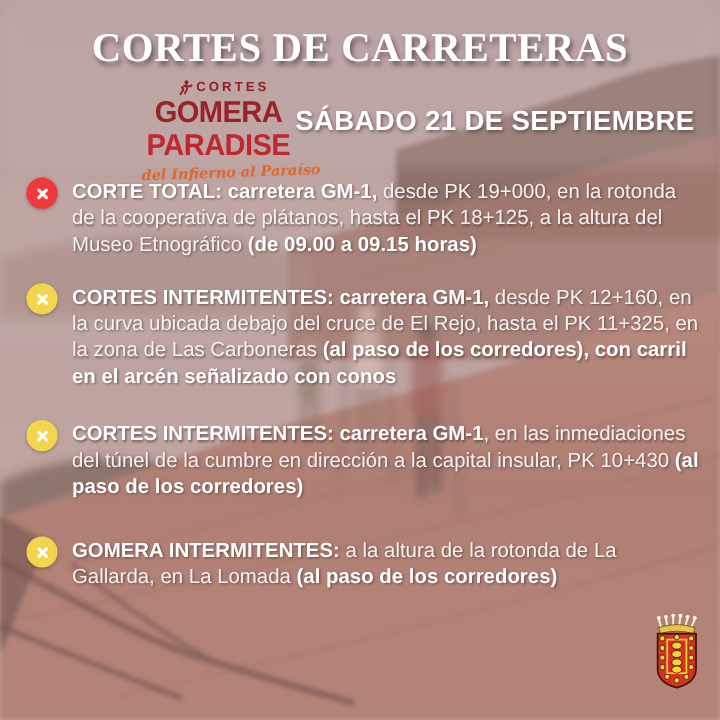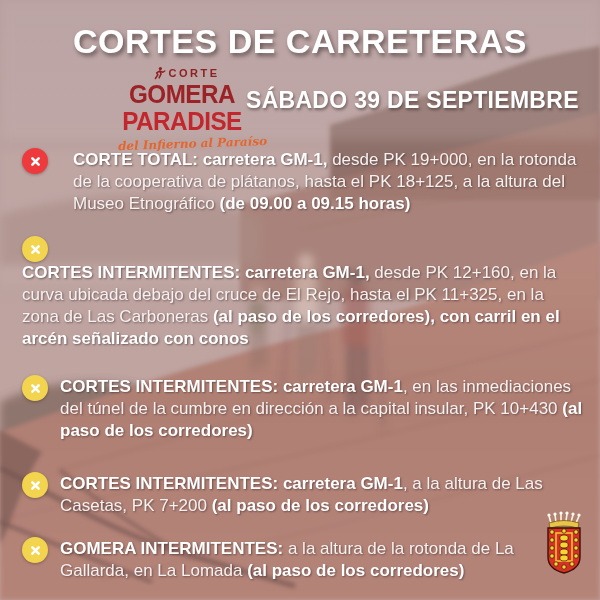--- a/index.html
+++ b/index.html
@@ -10,21 +10,21 @@
     font-family:"Liberation Sans","DejaVu Sans",sans-serif;
     color:#ffffff;
   }
   .bg{position:absolute;inset:0;width:600px;height:600px;display:block;}
   .main-title{
     position:absolute;top:22px;left:0;width:600px;
     text-align:center;
     font-size:34px;font-weight:800;letter-spacing:.5px;
     color:#ffffff;
     text-shadow:2px 3px 4px rgba(40,25,25,.55);
-    margin:0;white-space:nowrap;
+    margin:0;white-space:nowrap;font-family:Liberation Serif, serif;
   }
   
   .logo{
     position:absolute;left:118px;top:66px;width:128px;
     text-align:center;line-height:1;
   }
   .logo-trail-row{display:flex;align-items:center;justify-content:center;gap:3px;margin-left:6px;}
   .logo-trail{
     font-size:11px;font-weight:700;letter-spacing:2.5px;
     color:#8e2023;
@@ -50,22 +50,22 @@
     position:absolute;left:246px;top:87px;
     font-size:23px;font-weight:800;letter-spacing:.3px;
     color:#ffffff;text-shadow:1px 2px 3px rgba(40,25,25,.5);
     white-space:nowrap;margin:0;
   }
   
   .closures{
     position:absolute;left:22px;top:149px;width:562px;
   }
   .closure-item{display:flex;align-items:flex-start;}
-  .closure-item:nth-child(1){margin-bottom:22px;gap:13px;}
-  .closure-item:nth-child(2){margin-bottom:26px;flex-direction:column;}
+  .closure-item:nth-child(1){margin-bottom:22px;}
+  .closure-item:nth-child(2){margin-bottom:26px;}
   .closure-item:nth-child(3){margin-bottom:31px;}
   .closure-item:nth-child(4){margin-bottom:21px;}
   .dot{
     flex:0 0 auto;width:26px;height:26px;border-radius:50%;
     display:flex;align-items:center;justify-content:center;
     margin-right:12px;margin-top:-1px;
     box-shadow:0 1px 3px rgba(40,25,25,.35);
   }
   .dot svg{width:15px;height:15px;display:block;}
   .closure-text{
@@ -162,28 +162,28 @@
   </svg>
 
   <h1 class="main-title">CORTES DE CARRETERAS</h1>
 
   <div class="logo">
     <div class="logo-trail-row">
       <svg width="15" height="15" viewBox="0 0 24 24">
         <circle cx="15" cy="4" r="2.6" fill="#8e2023"></circle>
         <path d="M14 8 L9 11 L11 14 L7 20 M14 8 L16 13 L13 19 M14 8 L19 10 L22 8" stroke="#8e2023" stroke-width="2.4" fill="none" stroke-linecap="round" stroke-linejoin="round"></path>
       </svg>
-      <span class="logo-trail">CORTE</span>
+      <span class="logo-trail">CORTES</span>
     </div>
     <div class="logo-name-top">GOMERA</div>
     <div class="logo-name-bottom">PARADISE</div>
     <div class="logo-tagline">del Infierno al Paraíso</div>
   </div>
 
-  <p class="event-date">SÁBADO 39 DE SEPTIEMBRE</p>
+  <p class="event-date">SÁBADO 21 DE SEPTIEMBRE</p>
 
   <div class="closures">
     <div class="closure-item">
       <span class="dot" style="background: rgb(238, 58, 60);">
         <svg viewBox="0 0 24 24">
           <path d="M7 7 L17 17 M17 7 L7 17" stroke="#ffffff" stroke-width="4.2" stroke-linecap="round" fill="none"></path>
         </svg>
       </span>
       <p class="closure-text"><b>CORTE TOTAL: carretera GM-1,</b><span> desde PK 19+000, en la rotonda de la cooperativa de plátanos, hasta el PK 18+125, a la altura del Museo Etnográfico </span><b>(de 09.00 a 09.15 horas)</b></p>
     </div>
@@ -199,28 +199,20 @@
 
     <div class="closure-item">
       <span class="dot" style="background: rgb(243, 212, 78);">
         <svg viewBox="0 0 24 24">
           <path d="M7 7 L17 17 M17 7 L7 17" stroke="#ffffff" stroke-width="4.2" stroke-linecap="round" fill="none"></path>
         </svg>
       </span>
       <p class="closure-text"><b>CORTES INTERMITENTES: carretera GM-1</b><span>, en las inmediaciones del túnel de la cumbre en dirección a la capital insular, PK 10+430 </span><b>(al paso de los corredores)</b></p>
     </div>
 
-    <div class="closure-item">
-      <span class="dot" style="background: rgb(243, 212, 78);">
-        <svg viewBox="0 0 24 24">
-          <path d="M7 7 L17 17 M17 7 L7 17" stroke="#ffffff" stroke-width="4.2" stroke-linecap="round" fill="none"></path>
-        </svg>
-      </span>
-      <p class="closure-text"><b>CORTES INTERMITENTES: carretera GM-1</b><span>, a la altura de Las Casetas, PK 7+200 </span><b>(al paso de los corredores)</b></p>
-    </div>
 
     <div class="closure-item">
       <span class="dot" style="background: rgb(243, 212, 78);">
         <svg viewBox="0 0 24 24">
           <path d="M7 7 L17 17 M17 7 L7 17" stroke="#ffffff" stroke-width="4.2" stroke-linecap="round" fill="none"></path>
         </svg>
       </span>
       <p class="closure-text"><b>GOMERA INTERMITENTES:</b><span> a la altura de la rotonda de La Gallarda, en La Lomada </span><b>(al paso de los corredores)</b></p>
     </div>
   </div>

